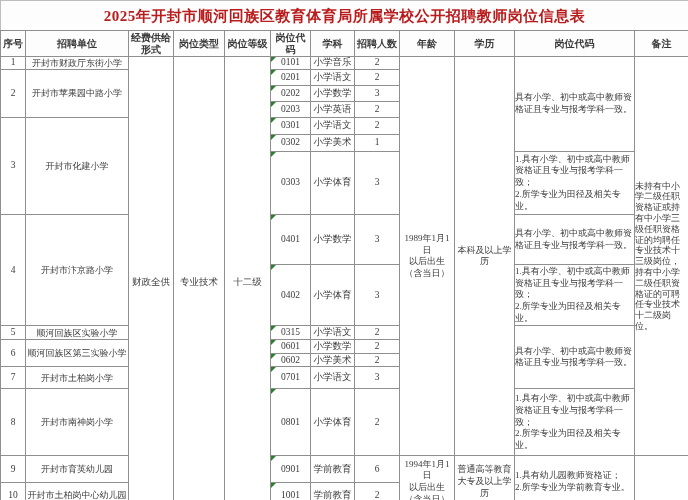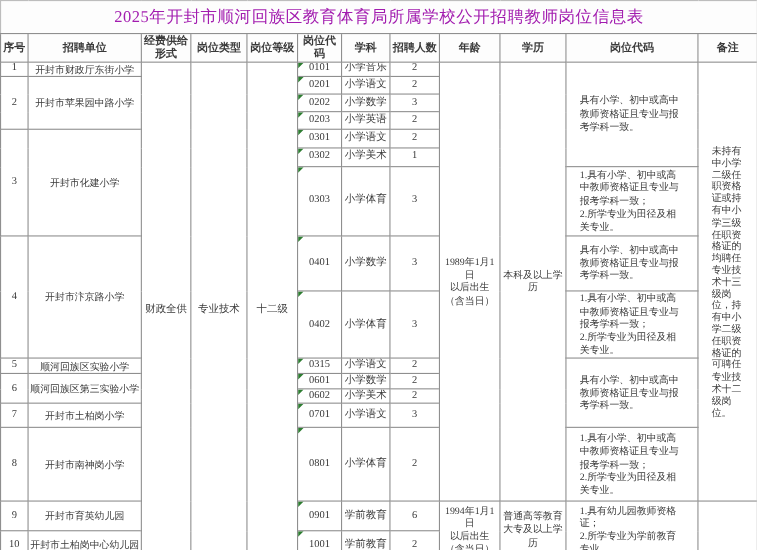--- a/index.html
+++ b/index.html
@@ -7,31 +7,31 @@
     width:688px;height:500px;background:#ffffff;
     font-family:"Liberation Serif", serif;color:#333333;overflow:hidden;
   }
   table{border-collapse:collapse;table-layout:fixed;width:688px;}
   td,th{
     border:1px solid #8f8f8f;vertical-align:middle;text-align:center;
     font-size:9.5px;line-height:1.2;padding:0 1px;overflow:hidden;
     white-space:pre-line;color:#3a3a3a;
   }
   .title-cell{
-    font-size:15px;font-weight:normal;height:29px;color:#a21caf;
+    font-size:15px;font-weight:bold;height:29px;color:#b91c1c;
     border:1px solid #bdbdbd;border-bottom:1px solid #8f8f8f;background:#fdfdfd;
     letter-spacing:0.5px;white-space:nowrap;
   }
   th{font-weight:bold;font-size:10px;height:25px;background:#fdfdfd;}
   .c-serial{font-size:9.5px;}
   .c-school{font-size:9px;margin-top:32px;}
   .c-age,.c-education{font-size:9px;line-height:1.3;}
   .c-conditions{font-size:9px;line-height:1.3;}
   .c-remark{font-size:9px;line-height:1.2;}
-  .left{text-align:left;padding:1px 12px;}
+  .left{text-align:left;padding:1px 0;}
   .marker{position:relative;}
   .marker::after{
     content:"";position:absolute;top:0;left:0;width:0;height:0;
     border-top:5px solid #2e7d32;border-right:5px solid transparent;
   }
 </style>
 </head>
 <body>
 
 <table>

